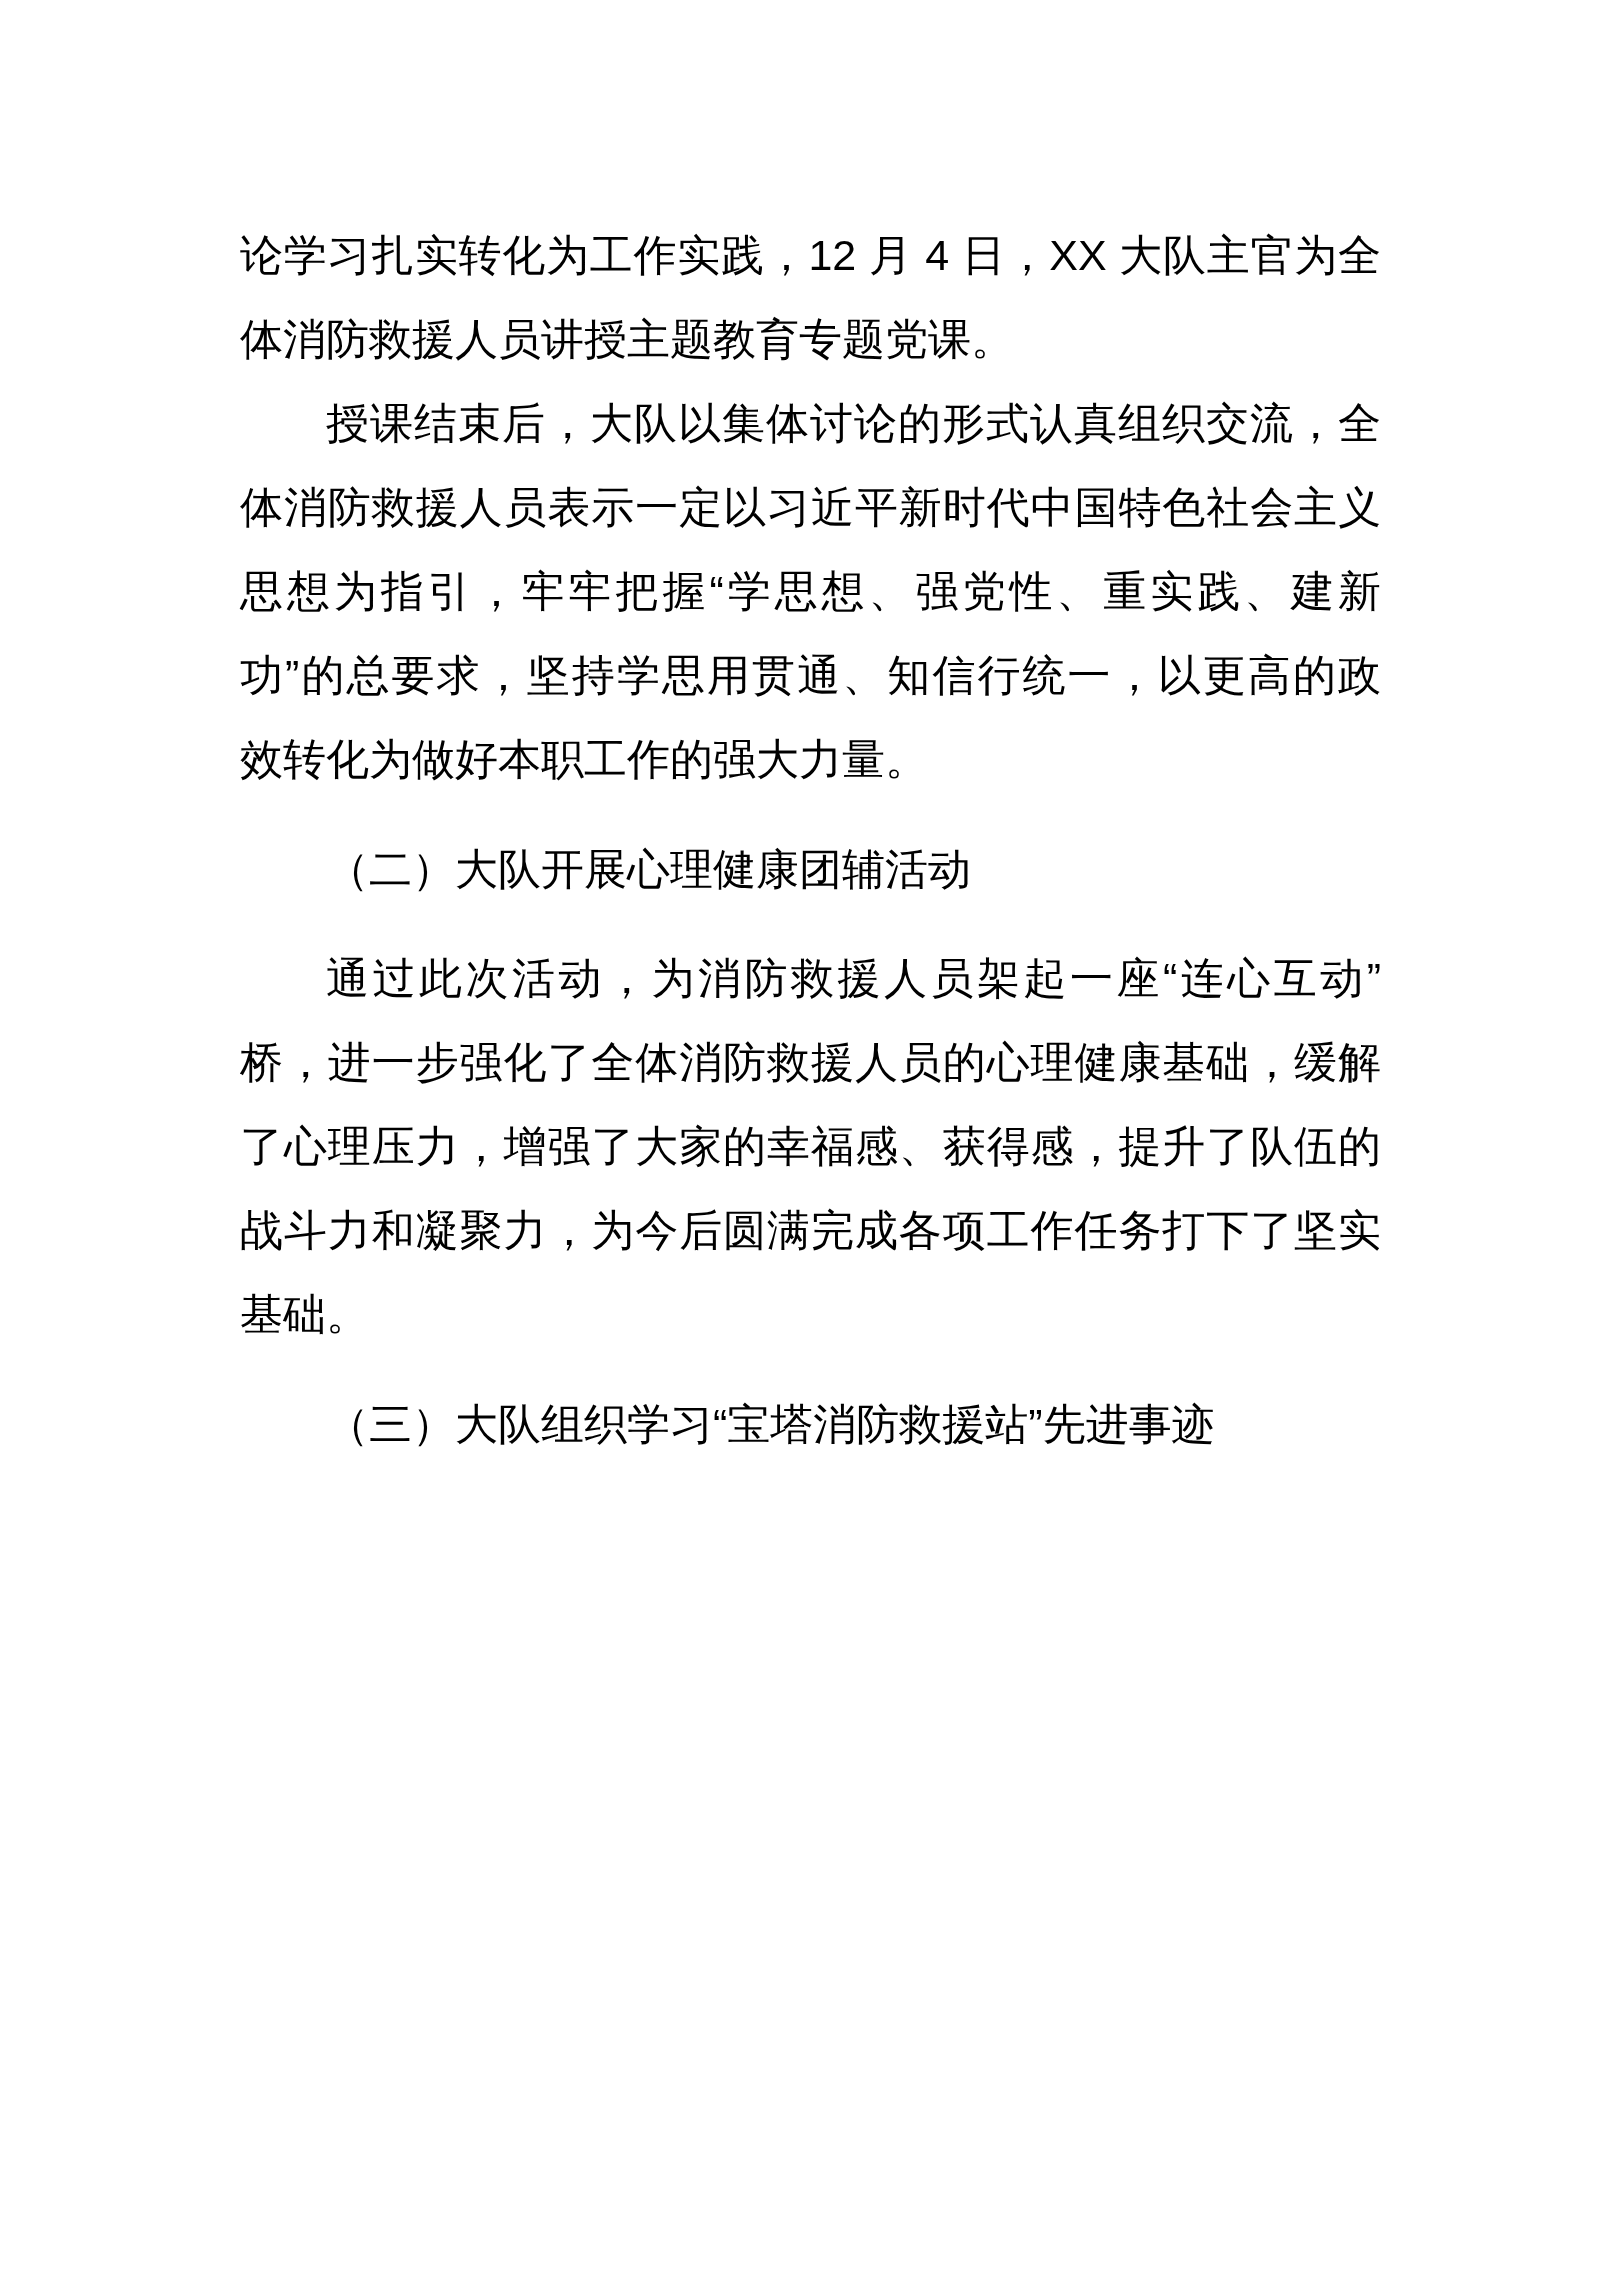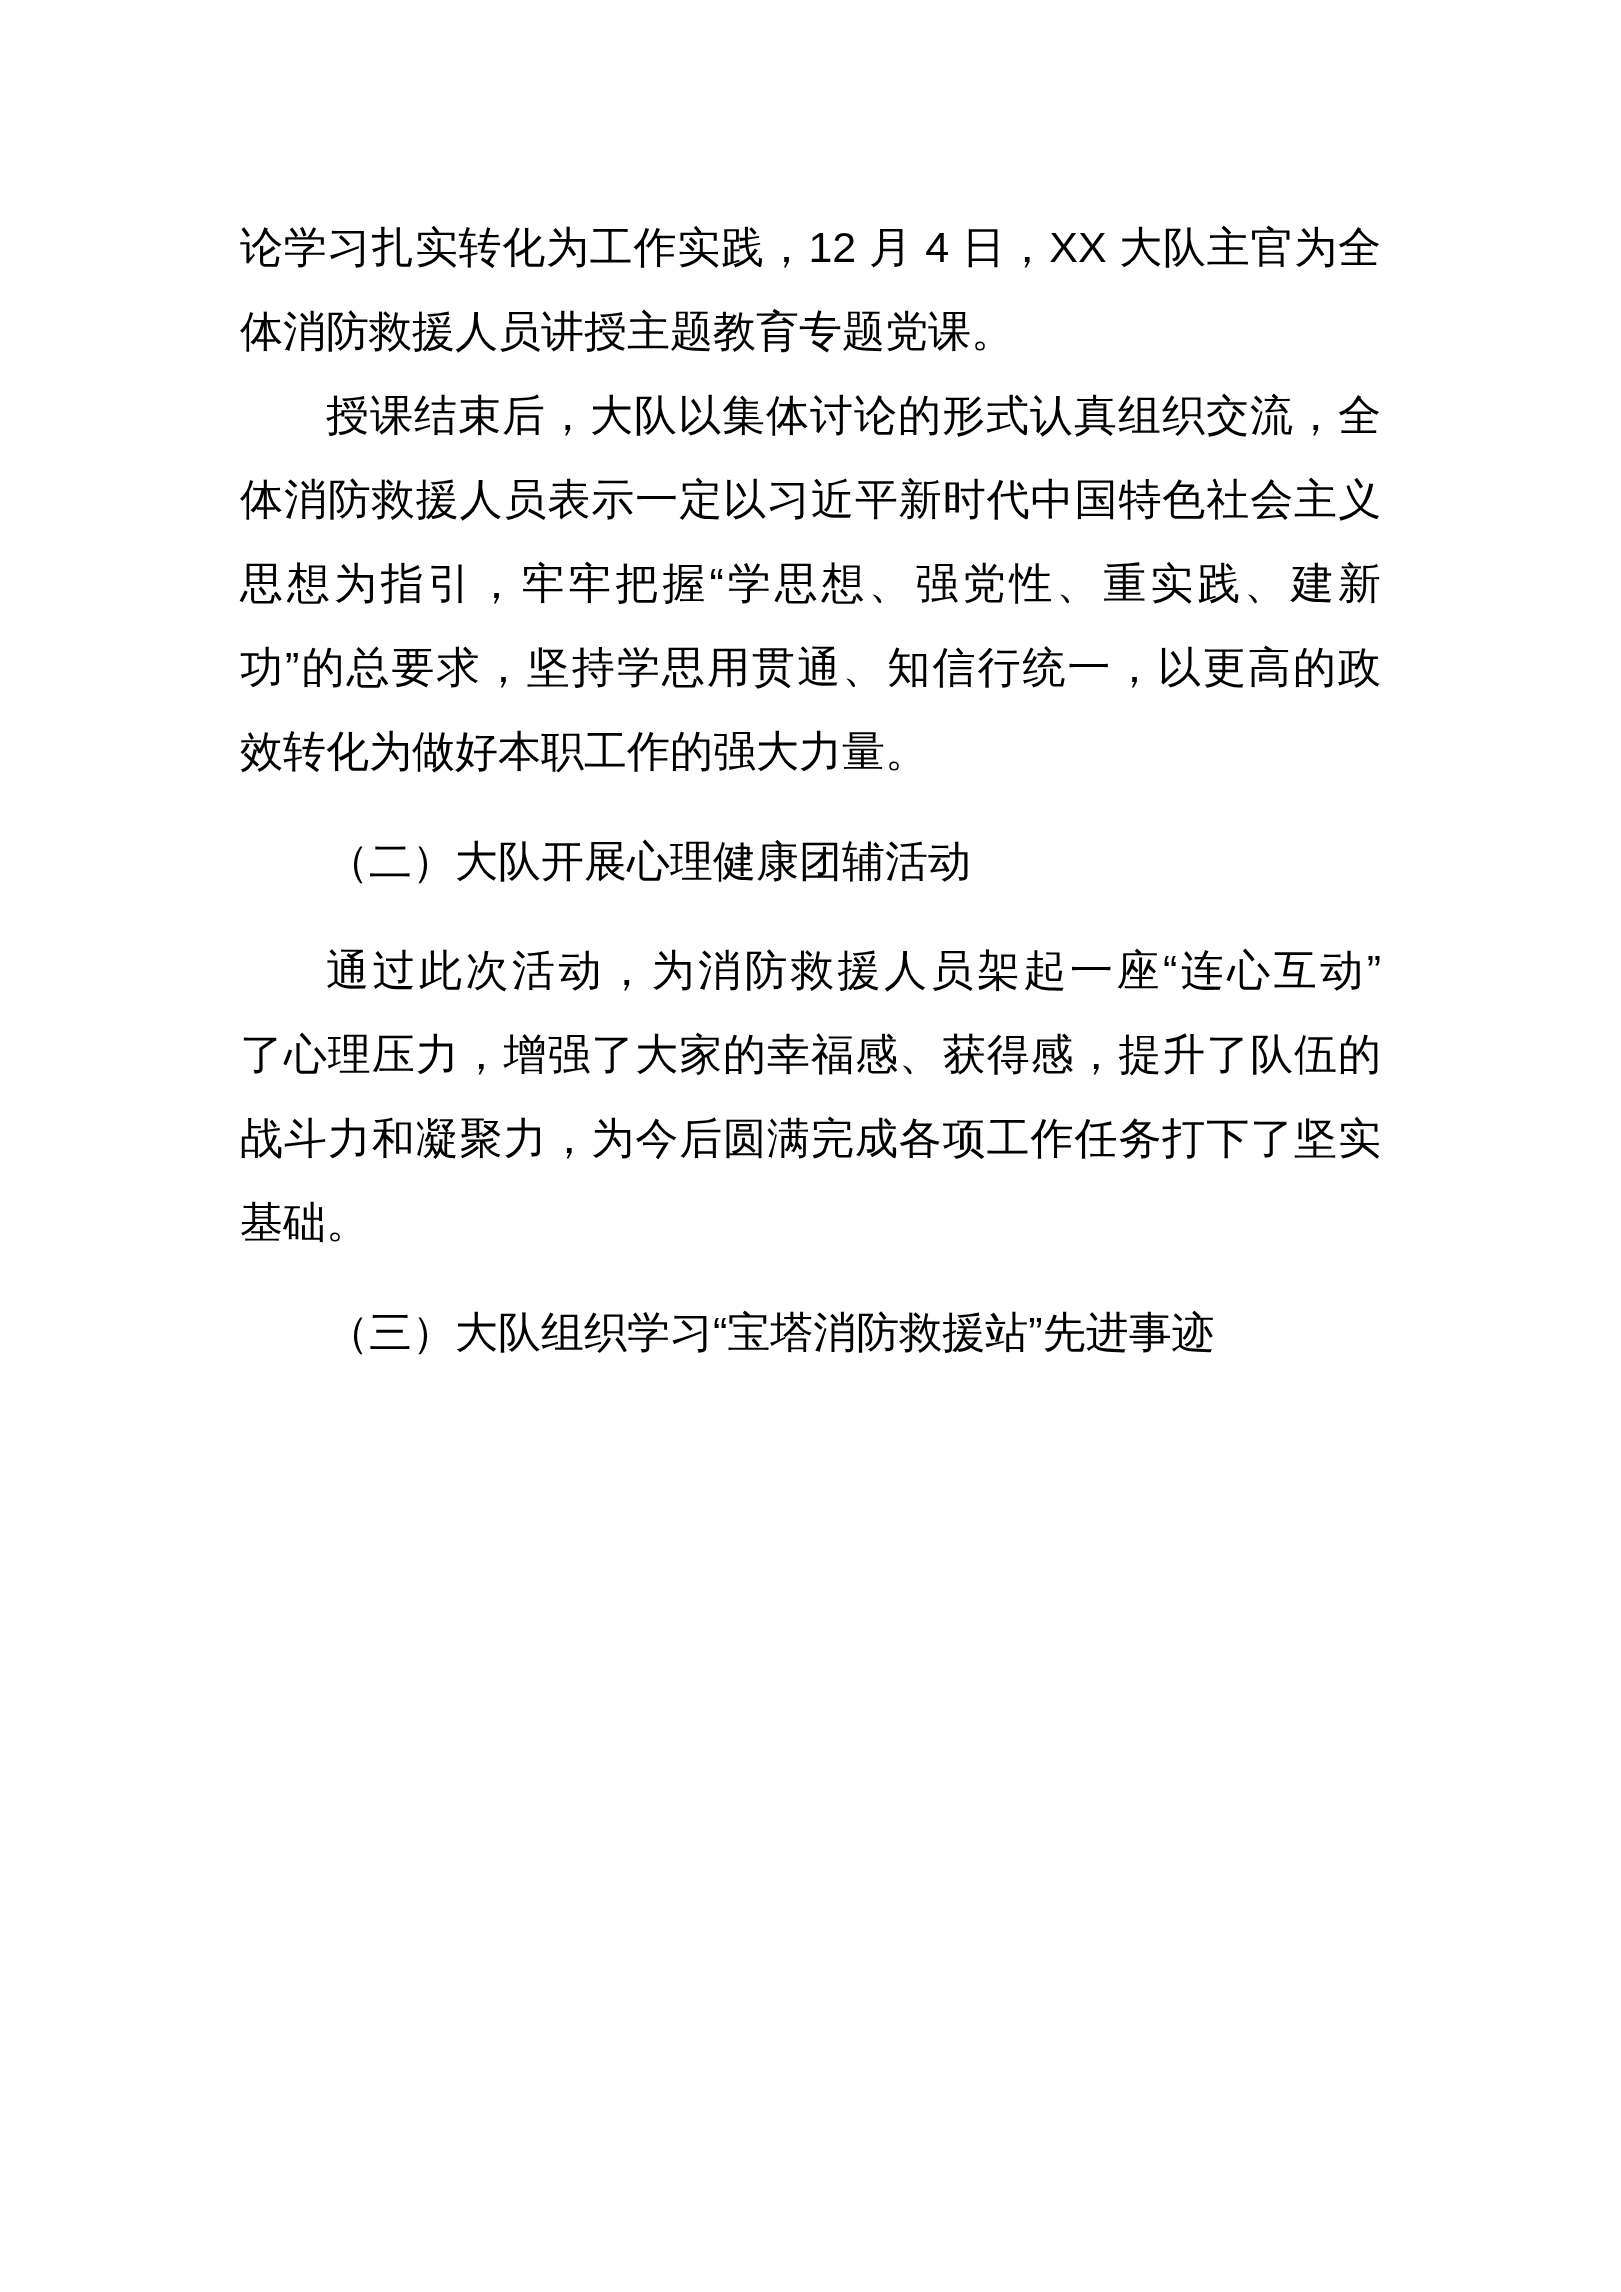--- a/index.html
+++ b/index.html
@@ -10,21 +10,21 @@
   .page {
     position: relative;
     width: 1621px;
     height: 2293px;
     background: #ffffff;
     overflow: hidden;
     font-family: "Liberation Sans", sans-serif;
   }
   .doc-body {
     position: absolute;
-    top: 205px;
+    top: 213px;
     left: 240px;
     width: 1141px;
     color: #000000;
     font-size: 43px;
     line-height: 84px;
     letter-spacing: 0;
   }
   .paragraph {
     margin: 0;
   }
@@ -59,20 +59,21 @@
       <div class="paragraph">
         <div class="text-line first-indent">授课结束后，大队以集体讨论的形式认真组织交流，全</div>
         <div class="text-line">体消防救援人员表示一定以习近平新时代中国特色社会主义</div>
         <div class="text-line">思想为指引，牢牢把握“学思想、强党性、重实践、建新</div>
         <div class="text-line">功”的总要求，坚持学思用贯通、知信行统一，以更高的政</div>
         <div class="text-line last-line">效转化为做好本职工作的强大力量。</div>
       </div>
       <div class="heading">（二）大队开展心理健康团辅活动</div>
       <div class="paragraph">
         <div class="text-line first-indent">通过此次活动，为消防救援人员架起一座“连心互动”</div>
+        <div class="text-line">桥，进一步强化了全体消防救援人员的心理健康基础，缓解</div>
         <div class="text-line">了心理压力，增强了大家的幸福感、获得感，提升了队伍的</div>
         <div class="text-line">战斗力和凝聚力，为今后圆满完成各项工作任务打下了坚实</div>
         <div class="text-line last-line">基础。</div>
       </div>
       <div class="heading">（三）大队组织学习“宝塔消防救援站”先进事迹</div>
     </div>
 </div>
 
 
 </body></html>

